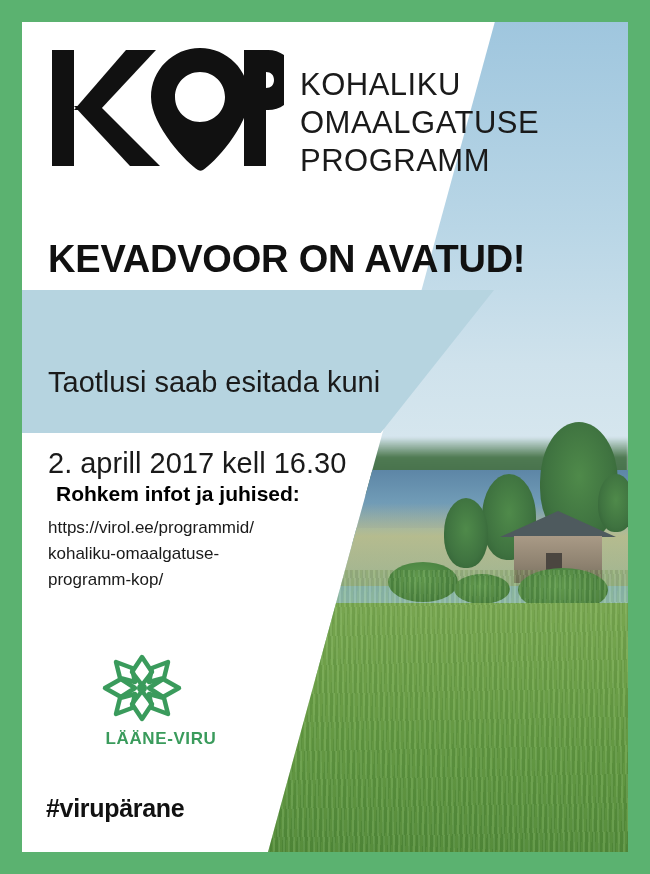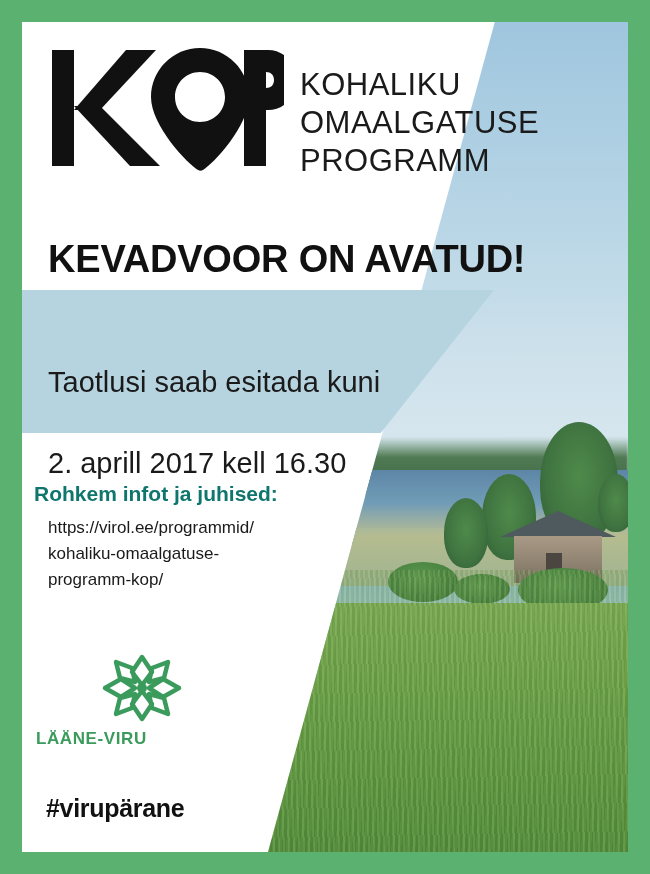--- a/index.html
+++ b/index.html
@@ -226,25 +226,25 @@
     top: 300px;
     font-size: 29px;
     line-height: 1.42;
     color: #1a1a1a;
   }
   .band-text div { white-space: nowrap; margin-top: 40px; }
 
   
   .info-title {
     position: absolute;
-    left: 12px;
+    left: 34px;
     top: 460px;
     font-size: 21px;
     font-weight: 700;
-    color: #0f766e;
+    color: #000000;
   }
   .info-url {
     position: absolute;
     left: 26px;
     top: 493px;
     font-size: 17px;
     line-height: 1.52;
     color: #1a1a1a;
   }
   .info-url div { white-space: nowrap; }
@@ -255,20 +255,21 @@
     left: 72px;
     top: 630px;
     width: 96px;
     height: 72px;
   }
   .lv-text {
     position: absolute;
     left: 14px;
     top: 706px;
     width: 250px;
+    text-align: center;
     font-size: 17px;
     font-weight: 700;
     letter-spacing: 0.6px;
     line-height: 1.3;
     color: #3a9b5c;
   }
 
   .hashtag {
     position: absolute;
     left: 24px;

